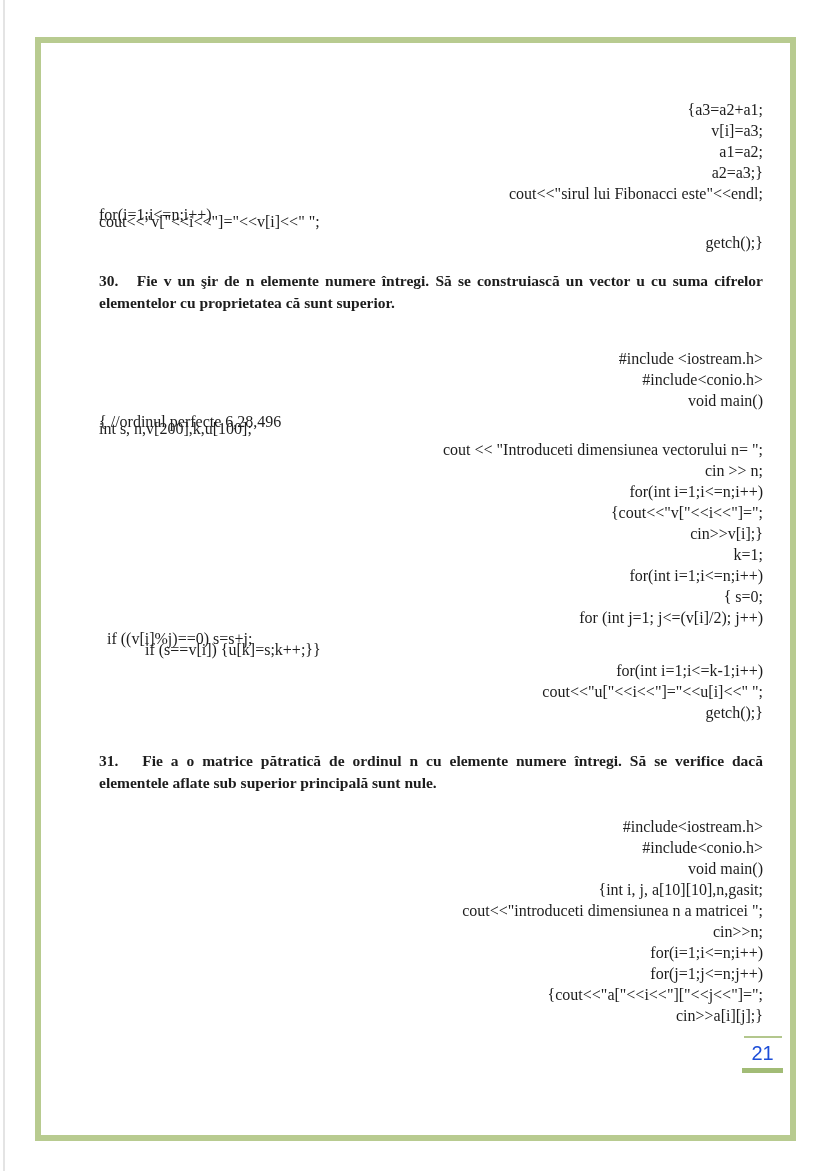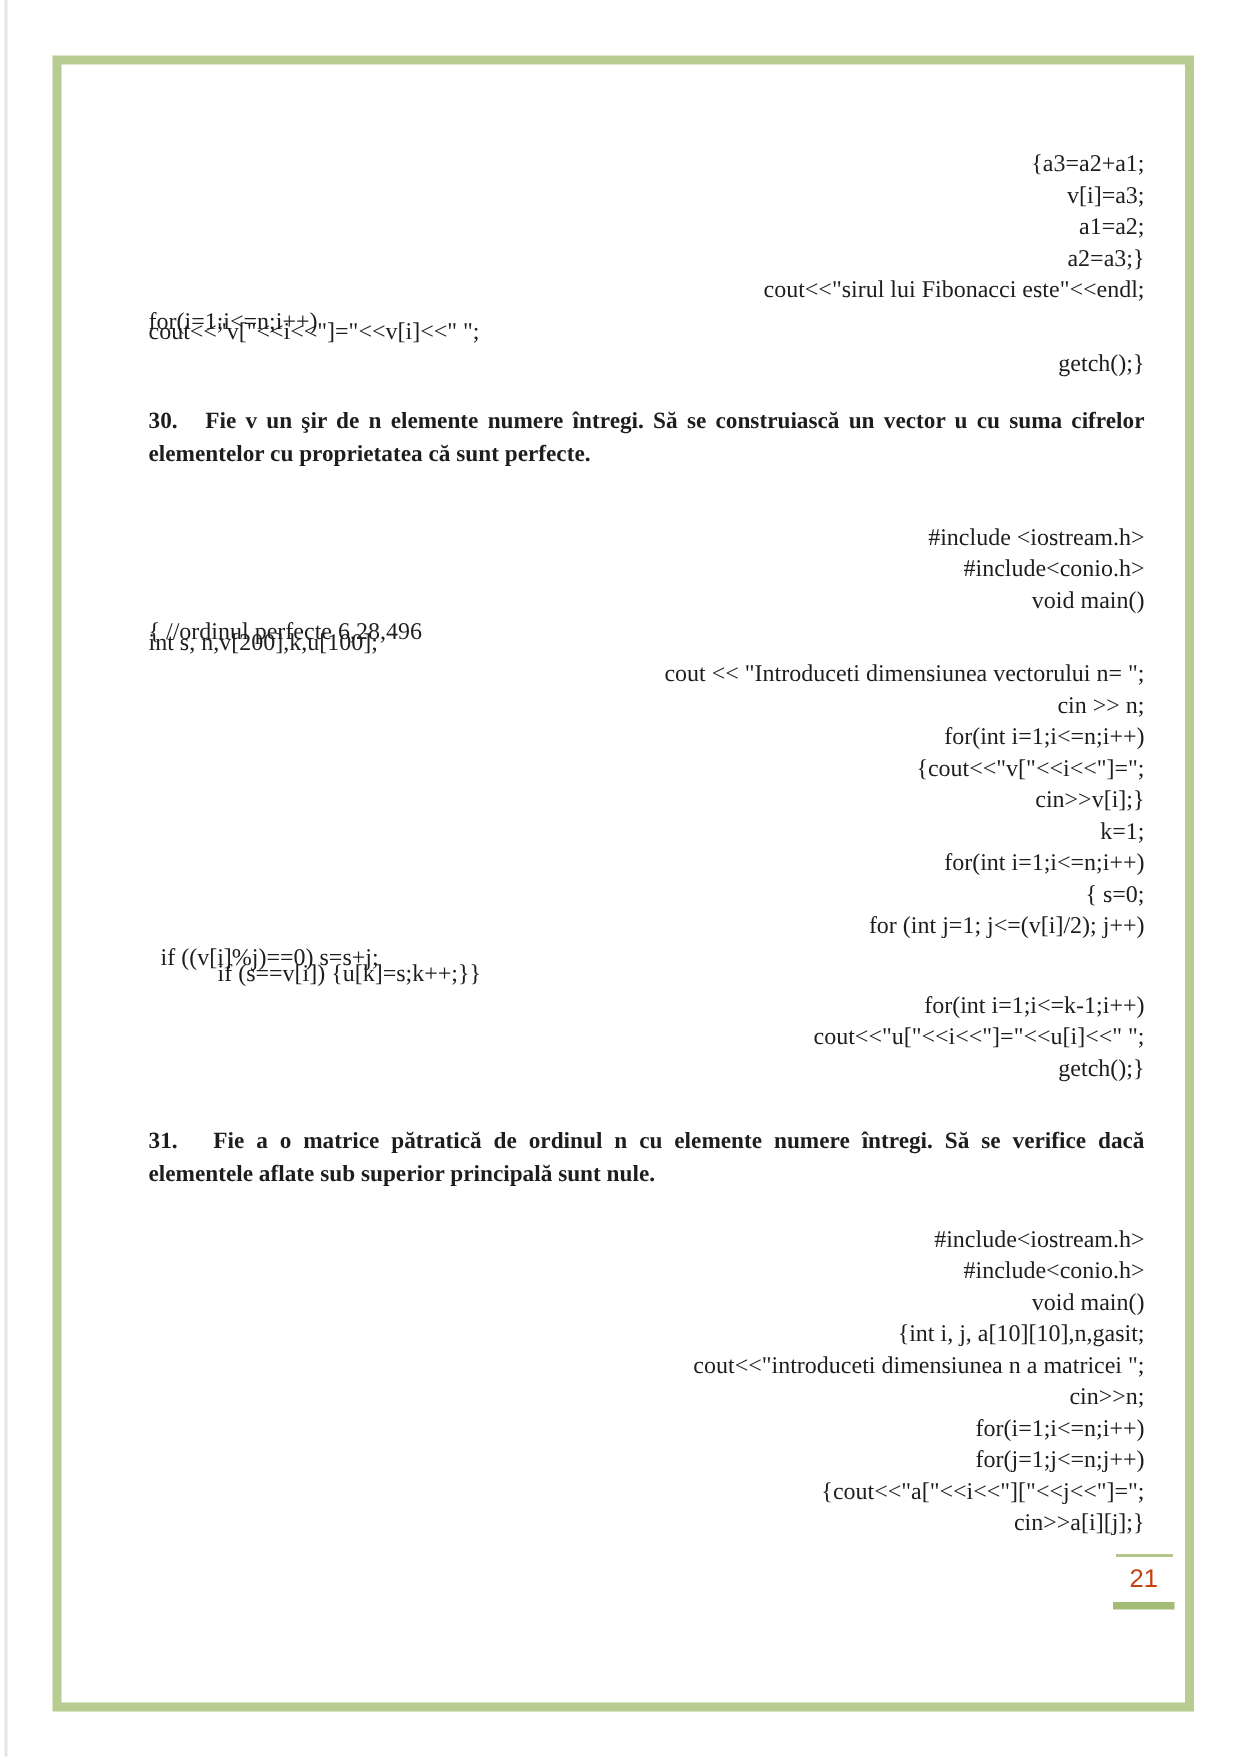--- a/index.html
+++ b/index.html
@@ -43,21 +43,21 @@
   .m-code30   { margin-top: 34px; }
   .m-heading31{ margin-top: 27px; }
   .m-code31   { margin-top: 22px; }
 
   .page-number-block {
     position: absolute; left: 742px; top: 1036px; width: 41px;
     text-align: center;
     font-family: "Liberation Sans", sans-serif;
   }
   .pn-line-top { height: 2px; background: #b3c78d; margin-bottom: 4px; width: 38px; margin-left: 2px; }
-  .pn-value { font-size: 17px; color: #c2410c; line-height: 22px; }
+  .pn-value { font-size: 20px; color: #1d4ed8; line-height: 22px; }
   .pn-line-bottom { height: 5px; background: #a2bc76; margin-top: 4px; width: 41px; }
 </style>
 </head>
 <body>
 
 <div class="page">
 
   <div class="scan-edge"></div>
 
   <div class="frame"></div>
@@ -72,21 +72,21 @@
       <div class="code-line">cout&lt;&lt;"sirul lui Fibonacci este"&lt;&lt;endl;</div>
       <div class="overlap-pair pair-7">
         <span class="ov ov-top">for(i=1;i&lt;=n;i++)</span>
         <span class="ov ov-bottom">cout&lt;&lt;"v["&lt;&lt;i&lt;&lt;"]="&lt;&lt;v[i]&lt;&lt;" ";</span>
       </div>
       <div class="code-line">getch();}</div>
     </div>
 
     <div class="heading m-heading30">
       <div class="h-line h-just">30.&nbsp;&nbsp; Fie v un şir de n elemente numere întregi. Să se construiască un vector u cu suma cifrelor</div>
-      <div class="h-line">elementelor cu proprietatea că sunt perfecte.</div>
+      <div class="h-line">elementelor cu proprietatea că sunt superior.</div>
     </div>
 
     <div class="code-block m-code30">
       <div class="code-line">#include &lt;iostream.h&gt;</div>
       <div class="code-line">#include&lt;conio.h&gt;</div>
       <div class="code-line">void main()</div>
       <div class="overlap-pair pair-7">
         <span class="ov ov-top">{ //ordinul perfecte 6,28,496</span>
         <span class="ov ov-bottom">int s, n,v[200],k,u[100];</span>
       </div>

